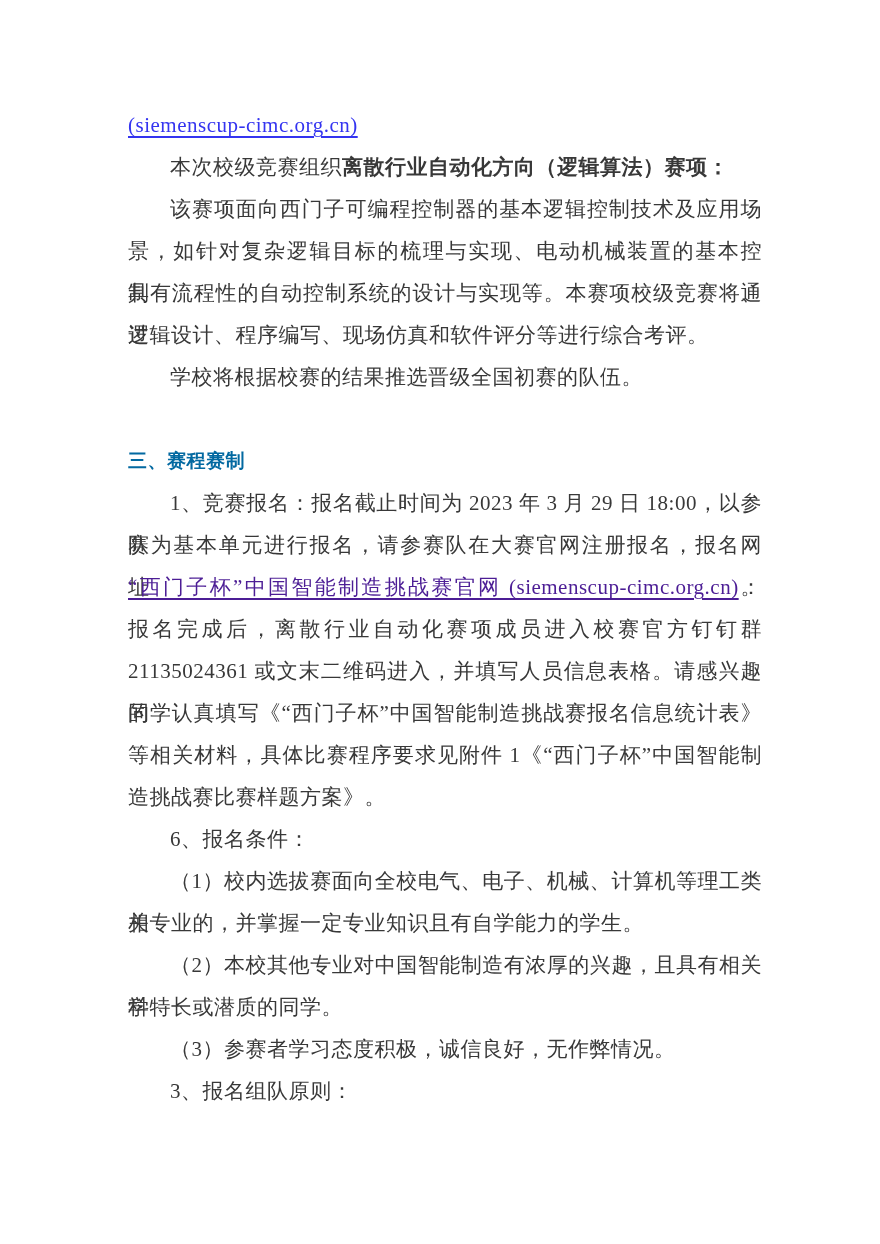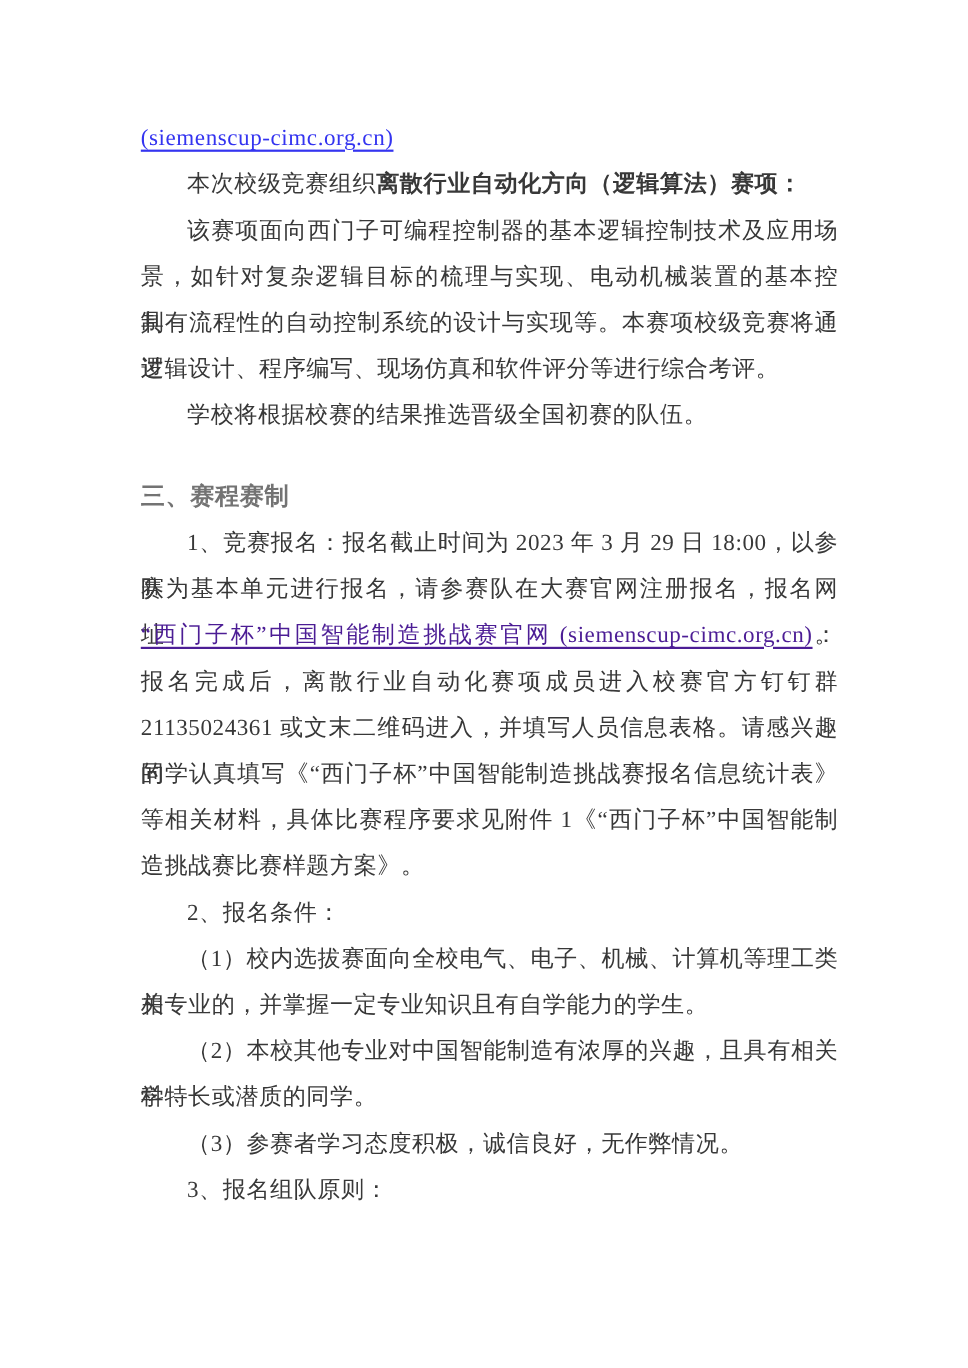--- a/index.html
+++ b/index.html
@@ -31,24 +31,24 @@
   .line.justify {
     text-align: justify;
     text-align-last: justify;
     -moz-text-align-last: justify;
     text-justify: inter-character;
   }
   .line.indent {
     text-indent: 42px;
   }
   .line.heading {
-    margin-top: 32px;
+    margin-top: 42px;
     font-weight: bold;
-    font-size: 22px;
-    color: #737373;
+    font-size: 19px;
+    color: #0369a1;
   }
   .run-bold {
     font-weight: bold;
   }
   .run-link {
     text-decoration: underline;
     text-underline-offset: 4px;
     cursor: pointer;
     text-align: center;
   }
@@ -67,21 +67,21 @@
       <div class="line indent"><span>学校将根据校赛的结果推选晋级全国初赛的队伍。</span></div>
       <div class="line heading"><span class="run-bold">三、赛程赛制</span></div>
       <div class="line indent justify"><span>1、竞赛报名：报名截止时间为 2023 年 3 月 29 日 18:00，以参赛</span></div>
       <div class="line justify"><span>队为基本单元进行报名，请参赛队在大赛官网注册报名，报名网址：</span></div>
       <div class="line justify"><span class="run-link" style="color: #4c1d95;">“西门子杯”中国智能制造挑战赛官网 (siemenscup-cimc.org.cn)</span><span>。</span></div>
       <div class="line justify"><span>报名完成后，离散行业自动化赛项成员进入校赛官方钉钉群</span></div>
       <div class="line justify"><span>21135024361 或文末二维码进入，并填写人员信息表格。请感兴趣的</span></div>
       <div class="line justify"><span>同学认真填写《“西门子杯”中国智能制造挑战赛报名信息统计表》</span></div>
       <div class="line justify"><span>等相关材料，具体比赛程序要求见附件 1《“西门子杯”中国智能制</span></div>
       <div class="line"><span>造挑战赛比赛样题方案》。</span></div>
-      <div class="line indent"><span>2、报名条件：</span></div>
+      <div class="line indent"><span>6、报名条件：</span></div>
       <div class="line indent justify"><span>（1）校内选拔赛面向全校电气、电子、机械、计算机等理工类相</span></div>
       <div class="line"><span>关专业的，并掌握一定专业知识且有自学能力的学生。</span></div>
       <div class="line indent justify"><span>（2）本校其他专业对中国智能制造有浓厚的兴趣，且具有相关学</span></div>
       <div class="line"><span>科特长或潜质的同学。</span></div>
       <div class="line indent"><span>（3）参赛者学习态度积极，诚信良好，无作弊情况。</span></div>
       <div class="line indent"><span>3、报名组队原则：</span></div>
     </div>
 </div>
 
 </body></html>

